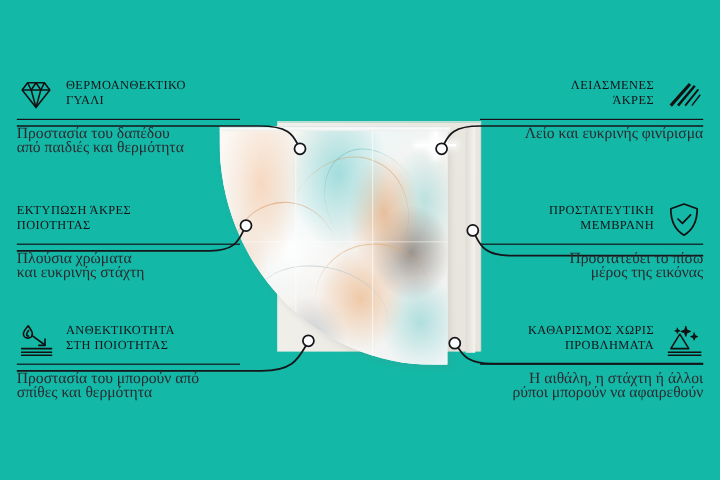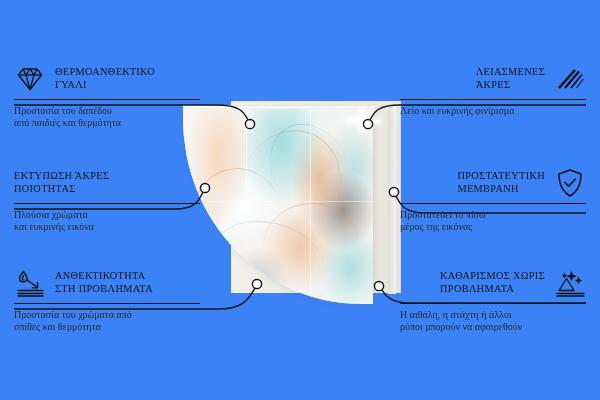--- a/index.html
+++ b/index.html
@@ -5,21 +5,21 @@
   * { box-sizing: border-box; margin: 0; padding: 0; }
   html, body {
     width: 600px; height: 400px;
     background: #ffffff;
     font-family: "Liberation Serif", "DejaVu Serif", serif;
     overflow: hidden;
   }
   #stage {
     position: relative;
     width: 600px; height: 400px;
-    background: #3b82f6;
+    background: #14b8a6;
     overflow: hidden;
   }
 
   
   #product {
     position: absolute;
     left: 183px; top: 101px;
     width: 225px; height: 210px;
   }
   .backpanel {
@@ -126,21 +126,21 @@
   }
   #connectors path { fill: none; stroke: #15151a; stroke-width: 1.45; }
   #connectors circle { fill: #fcfcfd; stroke: #15151a; stroke-width: 1.45; }
 
   
   .feat {
     position: absolute;
     width: 186px;
   }
   .feat.left  { left: 14px;  text-align: left; }
-  .feat.right { right: 14px; }
+  .feat.right { right: 14px; text-align: right; }
 
   .feat-head {
     display: flex;
     align-items: center;
     gap: 9px;
     min-height: 34px;
   }
   .feat.right .feat-head { flex-direction: row-reverse; }
 
   .feat-icon {
@@ -162,21 +162,21 @@
   }
   .feat-rule {
     height: 1.45px;
     background: #15151a;
     margin-top: 3px;
     width: 100%;
   }
   .feat-desc {
     margin-top: 5px;
     font-family: "Liberation Serif", "DejaVu Serif", serif;
-    font-size: 10px;
+    font-size: 13px;
     line-height: 11.4px;
     color: #2a2a30;
     white-space: pre-line;
   }
 
   
   #feat-heat-glass    { top: 62px; }
   #feat-print-quality { top: 166px; }
   #feat-heat-resist   { top: 266px; }
   #feat-smooth-edges  { top: 62px; }
@@ -251,43 +251,43 @@
 από παιδιές και θερμότητα</div>
   </div>
 
   <div class="feat left" id="feat-print-quality">
     <div class="feat-head">
       <span class="feat-title">ΕΚΤΥΠΩΣΗ ΆΚΡΕΣ
 ΠΟΙΟΤΗΤΑΣ</span>
     </div>
     <div class="feat-rule"></div>
     <div class="feat-desc">Πλούσια χρώματα
-και ευκρινής εικόνα</div>
+και ευκρινής στάχτη</div>
   </div>
 
   <div class="feat left" id="feat-heat-resist">
     <div class="feat-head">
       <span class="feat-icon">
         <svg width="31" height="29" viewBox="0 0 31 29">
           <g fill="none" stroke="#111" stroke-width="1.35" stroke-linejoin="round" stroke-linecap="round">
             <path d="M8.5 2.5 C6 5.5 4.5 7 4.5 9.2 C4.5 11.3 6.2 12.8 8.3 12.8 C10.4 12.8 12 11.3 12 9.2 C12 7.2 10.6 5.6 8.5 2.5 Z"></path>
             <path d="M8.8 6.5 C7.7 8 7.2 8.7 7.2 9.6 C7.2 10.5 7.9 11.1 8.8 11.1"></path>
             <path d="M11.5 10.5 L22.5 18.5"></path>
             <path d="M22.5 13.5 L22.5 18.8 L17.3 18.8"></path>
             <path d="M3 21.5 L28 21.5"></path>
             <path d="M3 24.5 L28 24.5"></path>
             <path d="M3 27 L28 27"></path>
           </g>
         </svg>
       </span>
       <span class="feat-title">ΑΝΘΕΚΤΙΚΟΤΗΤΑ
-ΣΤΗ ΠΡΟΒΛΗΜΑΤΑ</span>
-    </div>
-    <div class="feat-rule"></div>
-    <div class="feat-desc">Προστασία του χρώματα από
+ΣΤΗ ΠΟΙΟΤΗΤΑΣ</span>
+    </div>
+    <div class="feat-rule"></div>
+    <div class="feat-desc">Προστασία του μπορούν από
 σπίθες και θερμότητα</div>
   </div>
 
   <div class="feat right" id="feat-smooth-edges">
     <div class="feat-head">
       <span class="feat-icon">
         <svg width="30" height="26" viewBox="0 0 30 26">
           <g stroke="#111" stroke-linecap="butt">
             <path d="M4 22 L20 4" stroke-width="2.6"></path>
             <path d="M10 22 L24 5.5" stroke-width="2.1"></path>

